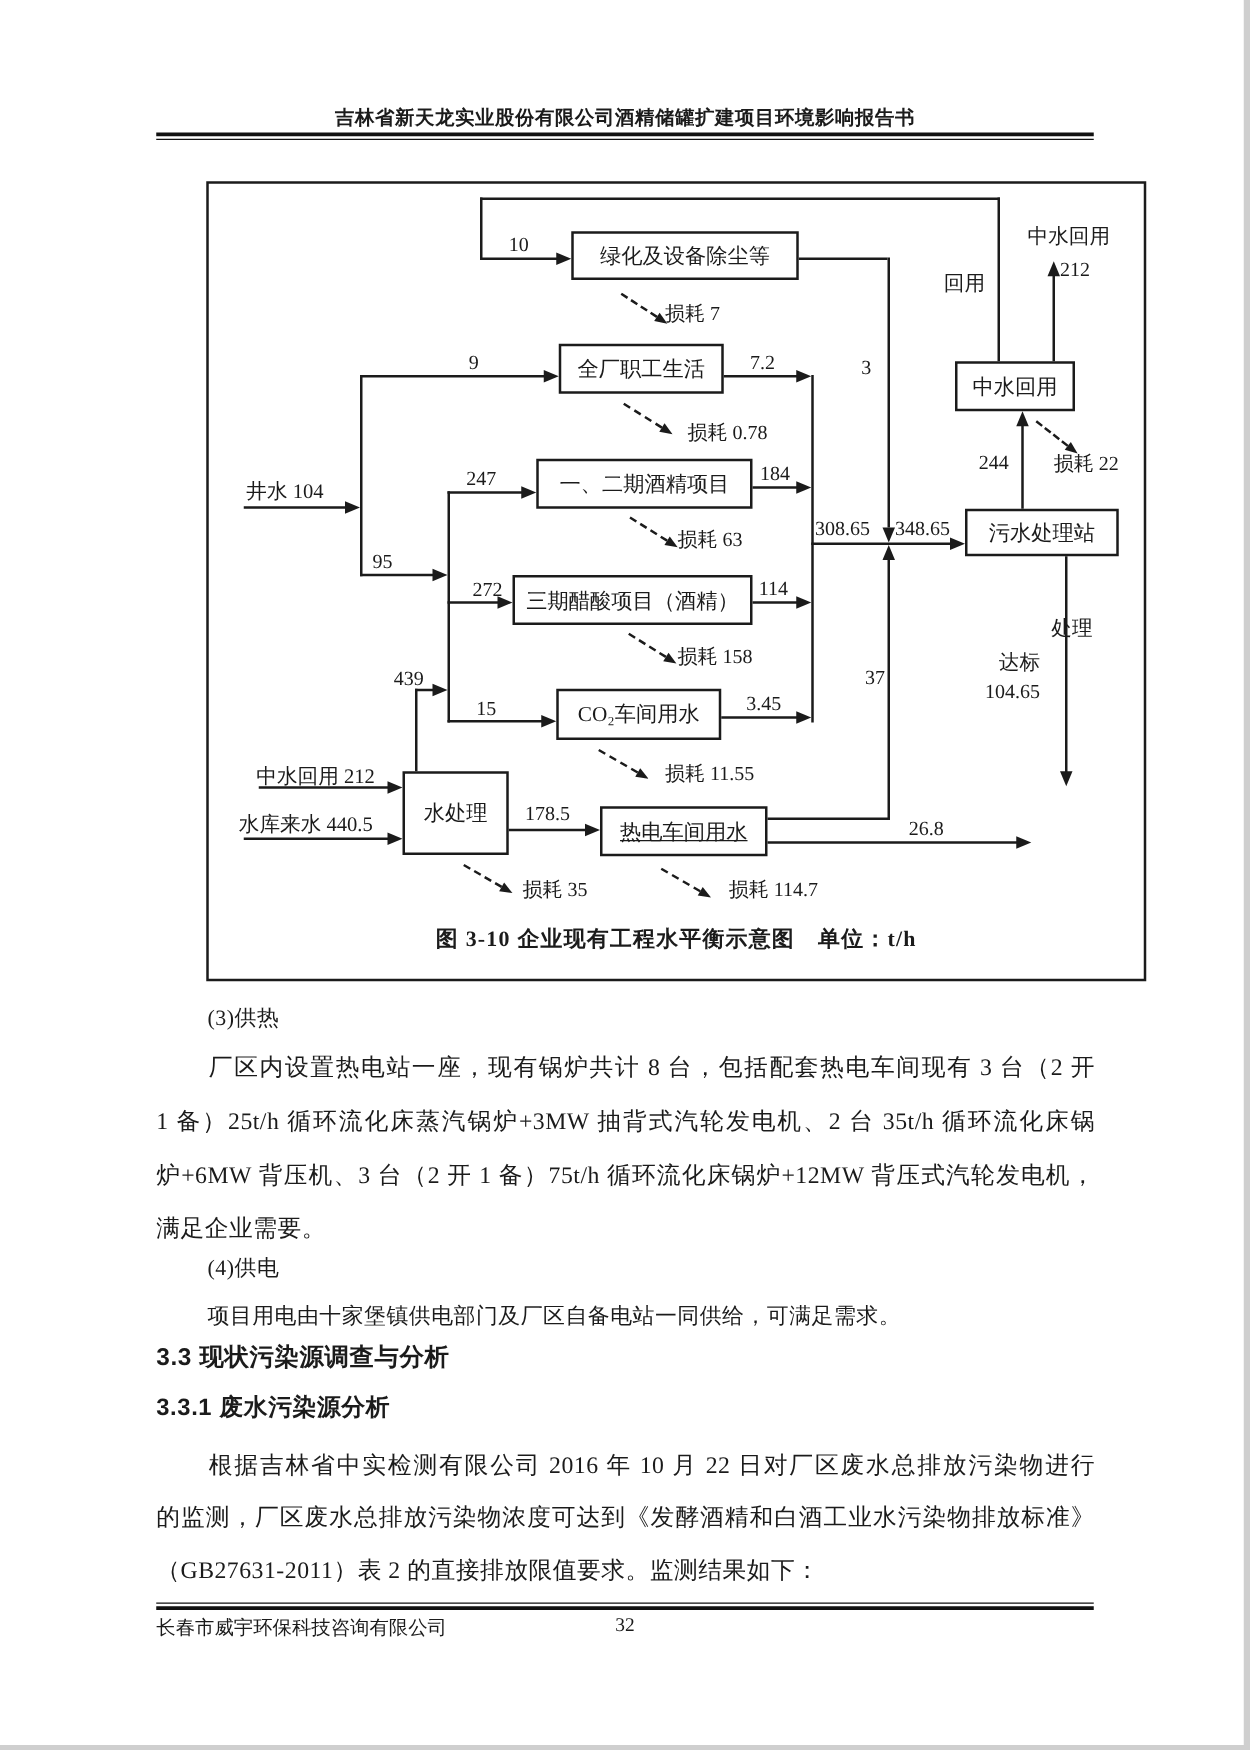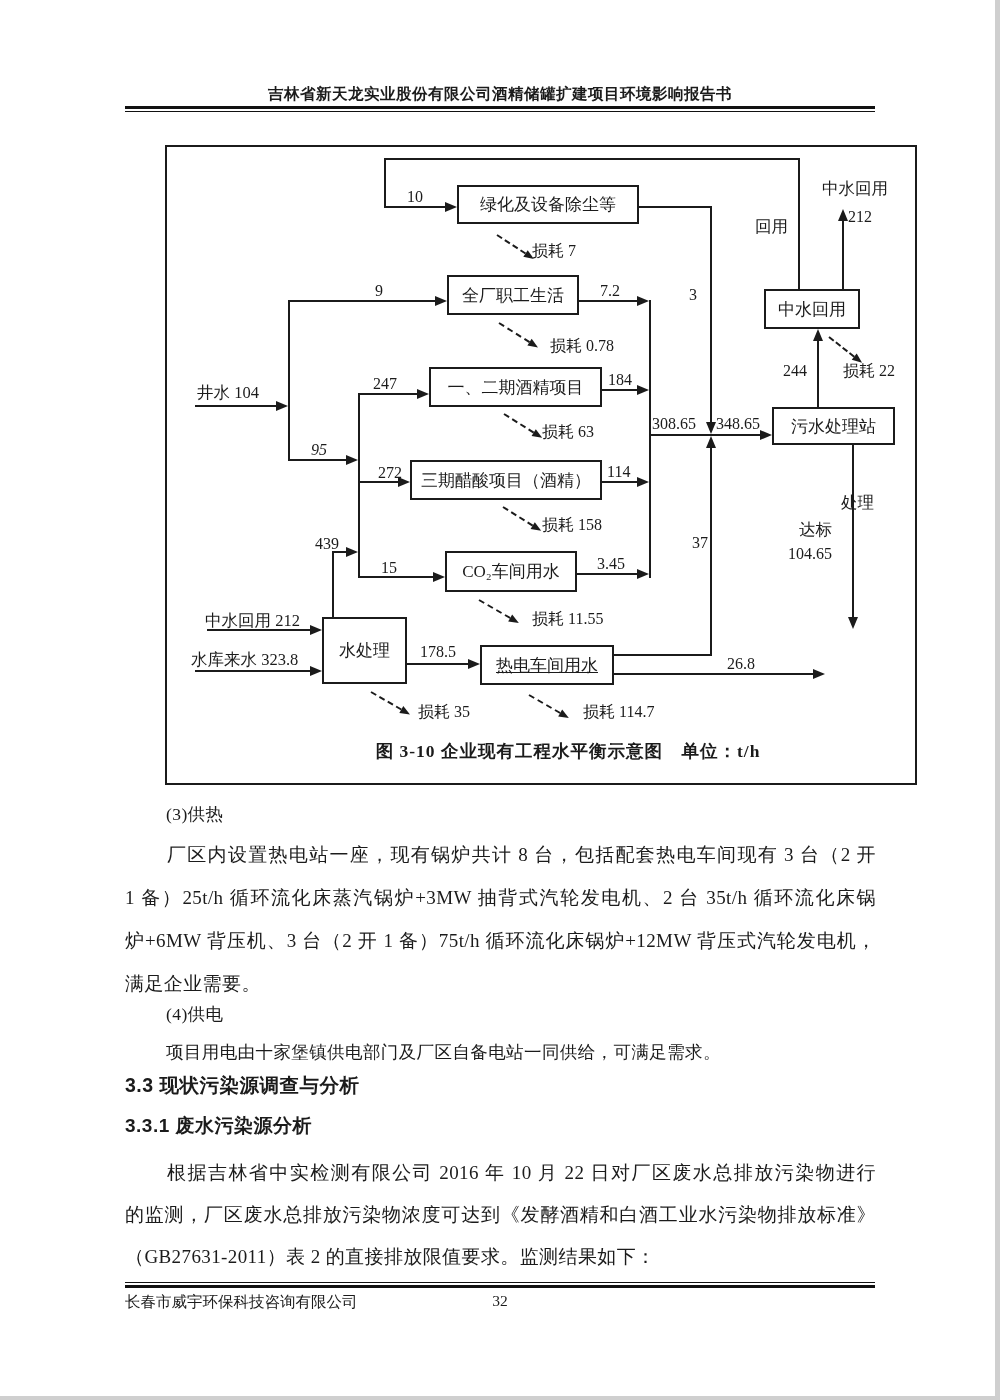--- a/index.html
+++ b/index.html
@@ -25,21 +25,21 @@
        border-right:5px solid transparent;border-top:12px solid #1b1b1b;}
   .lbl{position:absolute;font-size:16px;white-space:nowrap;}
   .lblc{position:absolute;font-size:16.5px;white-space:nowrap;}
   .dash{position:absolute;height:12px;transform-origin:0 50%;}
   .dash .dl{position:absolute;left:0;top:5px;width:calc(100% - 10px);
             border-top:2.6px dashed #1b1b1b;}
   .dash .ah{position:absolute;right:0;top:1.5px;width:0;height:0;
             border-top:4.5px solid transparent;border-bottom:4.5px solid transparent;
             border-left:10px solid #1b1b1b;}
   .caption{position:absolute;left:0;top:592px;width:100%;text-align:center;
-           font-weight:bold;font-size:17.5px;letter-spacing:1px;margin-left:27px;}
+           font-weight:bold;font-size:17.5px;letter-spacing:1px;}
   
   .t{position:absolute;font-size:17.5px;letter-spacing:.4px;}
   .para{position:absolute;width:751px;font-size:19px;letter-spacing:.4px;}
   .para .ln{height:43px;line-height:43px;overflow:hidden;}
   .para .ln2{height:42px;line-height:42px;overflow:hidden;}
   .jl{text-align:justify;text-align-last:justify;}
   .ind{text-indent:42px;}
   .h1{position:absolute;font-family:"Liberation Sans","DejaVu Sans",sans-serif;
       font-weight:bold;font-size:19.5px;letter-spacing:.5px;}
   .h2{position:absolute;font-family:"Liberation Sans","DejaVu Sans",sans-serif;
@@ -194,36 +194,36 @@
   <div class="lbl" style="left:208px;top:135px;">9</div>
   <div class="lbl" style="left:433px;top:135px;">7.2</div>
   <div class="lbl" style="left:522px;top:139px;">3</div>
   <div class="lbl" style="left:383px;top:189px;">损耗 0.78</div>
   <div class="lblc" style="left:30px;top:235px;">井水 104</div>
   <div class="lbl" style="left:206px;top:228px;">247</div>
   <div class="lbl" style="left:441px;top:224px;">184</div>
   <div class="lbl" style="left:616px;top:215px;">244</div>
   <div class="lbl" style="left:676px;top:214px;">损耗 22</div>
   <div class="lbl" style="left:375px;top:275px;">损耗 63</div>
-  <div class="lbl" style="left:144px;top:294px;font-style:italic;">95</div>
+  <div class="lbl" style="left:131px;top:294px;">95</div>
   <div class="lbl" style="left:485px;top:268px;">308.65</div>
   <div class="lbl" style="left:549px;top:268px;">348.65</div>
   <div class="lbl" style="left:211px;top:317px;">272</div>
   <div class="lbl" style="left:440px;top:316px;">114</div>
   <div class="lbl" style="left:375px;top:368px;">损耗 158</div>
   <div class="lblc" style="left:630px;top:345px;margin-left:44px;">处理</div>
   <div class="lblc" style="left:632px;top:372px;">达标</div>
   <div class="lbl" style="left:621px;top:398px;">104.65</div>
   <div class="lbl" style="left:148px;top:388px;">439</div>
   <div class="lbl" style="left:525px;top:387px;">37</div>
   <div class="lbl" style="left:214px;top:412px;">15</div>
   <div class="lbl" style="left:430px;top:408px;">3.45</div>
   <div class="lbl" style="left:365px;top:462px;">损耗 11.55</div>
   <div class="lblc" style="left:38px;top:463px;">中水回用 212</div>
-  <div class="lblc" style="left:24px;top:502px;">水库来水 323.8</div>
+  <div class="lblc" style="left:24px;top:502px;">水库来水 440.5</div>
   <div class="lbl" style="left:253px;top:496px;">178.5</div>
   <div class="lbl" style="left:560px;top:508px;">26.8</div>
   <div class="lbl" style="left:251px;top:555px;">损耗 35</div>
   <div class="lbl" style="left:416px;top:555px;">损耗 114.7</div>
 
   <div class="caption">图 3-10 企业现有工程水平衡示意图　单位：t/h</div>
 </div>
 
 <div class="t" style="left:166px;top:802px;">(3)供热</div>
 <div class="para" style="left:125px;top:833px;">

